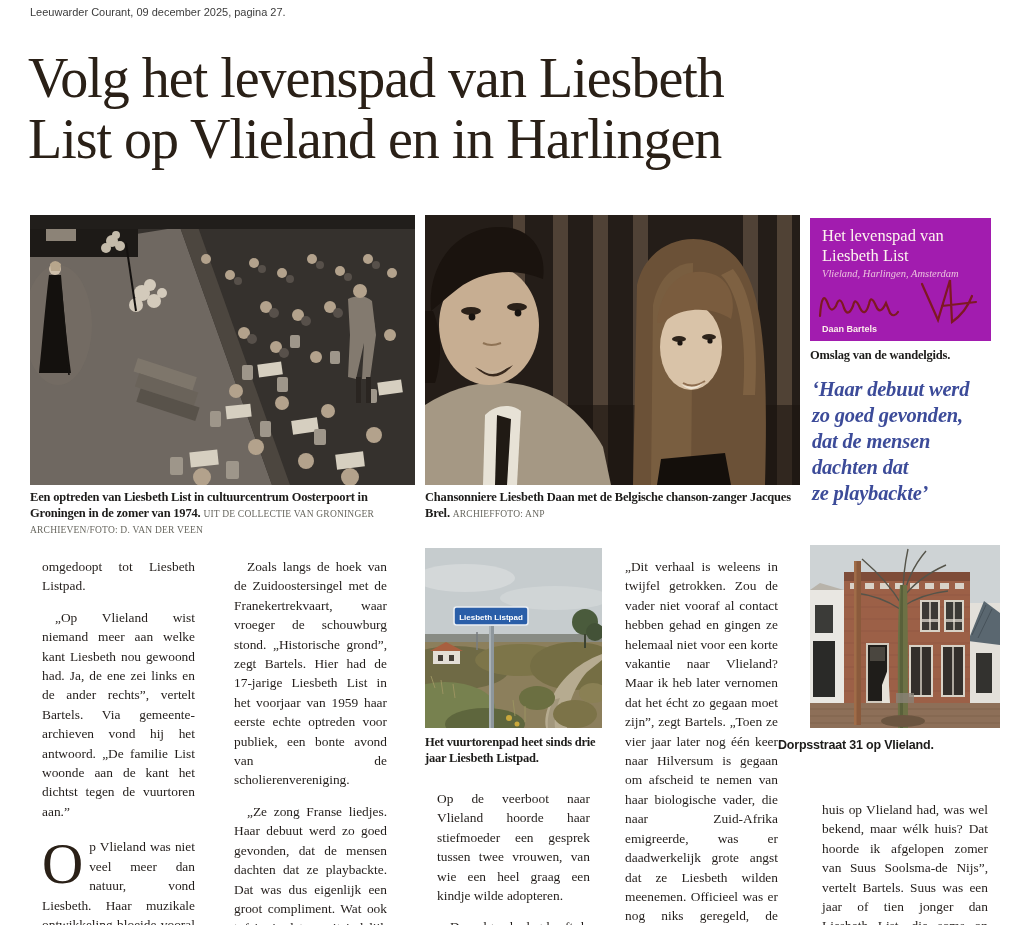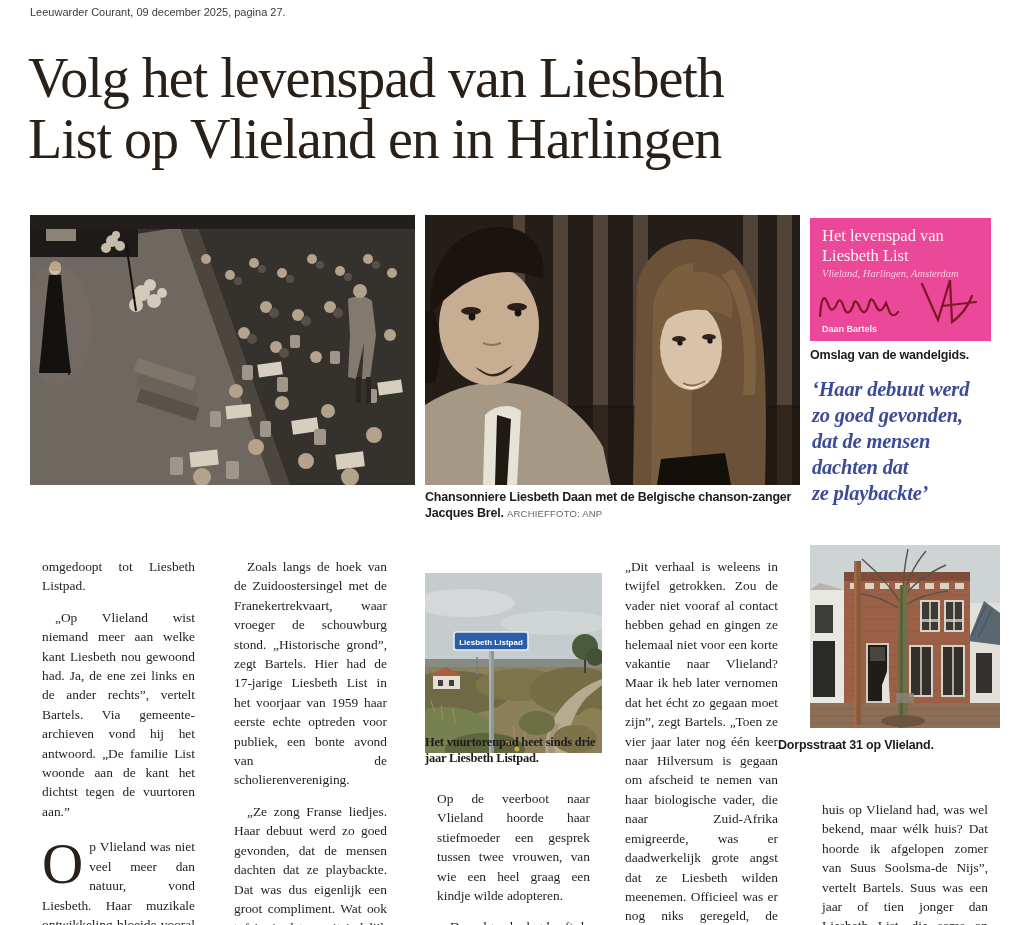--- a/index.html
+++ b/index.html
@@ -5,21 +5,21 @@
   html,body{margin:0;padding:0;background:#ffffff;}
   .page{position:relative;width:1024px;height:925px;background:#ffffff;overflow:hidden;
         font-family:"Liberation Serif",serif;color:#221d1a;}
   .meta-line{position:absolute;left:30px;top:6px;font-family:"Liberation Sans",sans-serif;
         font-size:11px;color:#3c3c3c;}
   .headline{position:absolute;left:28px;top:48px;width:970px;
         font-family:"Liberation Serif",serif;font-size:56px;line-height:61px;
         letter-spacing:-1px;color:#2a2017;white-space:pre-line;font-weight:500;}
   .photo{position:absolute;overflow:hidden;background:#555;}
   .photo svg{display:block;}
-  .caption{position:absolute;font-family:Liberation Sans, sans-serif;font-size:12.5px;
+  .caption{position:absolute;font-family:Liberation Serif, serif;font-size:12.5px;
         line-height:15.5px;color:#1d1c1a;letter-spacing:-0.2px;}
   .caption b{font-weight:bold;}
   .credit{font-weight:normal;font-size:9.5px;color:#68675f;letter-spacing:0.2px;}
   .cover{position:absolute;left:810px;top:218px;width:181px;height:123px;padding:0;}
   .cover-inner{position:relative;width:100%;height:100%;}
   .cover-title{position:absolute;left:12px;top:8px;font-family:"Liberation Serif",serif;
         font-size:16.5px;line-height:20px;color:#fdf4ef;white-space:pre-line;}
   .cover-sub{position:absolute;left:12px;top:50px;font-family:"Liberation Serif",serif;
         font-style:italic;font-size:10.5px;color:rgba(255,238,234,0.78);}
   .cover-author{position:absolute;left:12px;bottom:7px;font-family:"Liberation Sans",sans-serif;
@@ -186,61 +186,65 @@
       <circle cx="255" cy="128" r="2.6" fill="#1b1511"></circle>
         <circle cx="285" cy="126" r="2.6" fill="#1b1511"></circle>
       <path d="M258,168 Q268,174 280,166" stroke="#8f6e50" stroke-width="2" fill="none"></path>
       <path d="M256,169 Q268,176 279,167 Q268,180 256,169 Z" fill="#f0e6d6"></path>
       <path d="M236,244 L300,238 L306,270 L232,270 Z" fill="#140f0b"></path>
       <path d="M296,60 C316,80 322,130 318,180 L330,180 C334,120 326,76 308,54 Z" fill="#8a6c4a" opacity="0.6"></path>
     </svg>
   </div>
 
   <div class="cover">
-    <div class="cover-inner" style="background:#ec4899;width:181px;height:123px;position:relative;">
+    <div class="cover-inner" style="background:#a21caf;width:181px;height:123px;position:relative;">
       <div class="cover-title">Het levenspad van
 Liesbeth List</div>
       <div class="cover-sub">Vlieland, Harlingen, Amsterdam</div>
       <svg class="cover-sig" width="172" height="52" viewBox="0 0 172 52">
         <path d="M6,40 Q8,12 14,28 Q17,38 22,30 Q26,18 30,32 Q34,42 39,30 Q41,20 46,32 Q51,42 55,28 Q57,18 62,30 Q66,40 72,27 L76,37 Q80,42 84,36" fill="none" stroke="#7e1822" stroke-width="2.2" stroke-linecap="round"></path>
         <path d="M108,8 L124,44 L136,4 L138,46 Q152,36 158,20 M128,30 L162,26" fill="none" stroke="#7e1822" stroke-width="2.2" stroke-linecap="round"></path>
       </svg>
       <div class="cover-author">Daan Bartels</div>
     </div>
   </div>
   <div class="caption" style="left:810px;top:348px;width:190px;">
     <b>Omslag van de wandelgids.</b>
   </div>
 
   <div class="pullquote">‘Haar debuut werd
 zo goed gevonden,
 dat de mensen
 dachten dat
 ze playbackte’</div>
 
+  <div class="caption" style="left:30px;top:490px;width:388px;">
+    <b>Een optreden van Liesbeth List in cultuurcentrum Oosterpoort in Groningen in de zomer van 1974.</b>
+    <span class="credit">UIT DE COLLECTIE VAN GRONINGER ARCHIEVEN/FOTO: D. VAN DER VEEN</span>
+  </div>
   <div class="caption" style="left:425px;top:490px;width:378px;">
     <b>Chansonniere Liesbeth Daan met de Belgische chanson-zanger Jacques Brel.</b>
     <span class="credit">ARCHIEFFOTO: ANP</span>
   </div>
 
   <div class="col" style="left:30px;width:177px;">
     <p class="noindent">omgedoopt tot Liesbeth Listpad.</p>
     <p>„Op Vlieland wist niemand meer aan welke kant Liesbeth nou gewoond had. Ja, de ene zei links en de ander rechts”, vertelt Bartels. Via gemeente-archieven vond hij het antwoord. „De familie List woonde aan de kant het dichtst tegen de vuurtoren aan.”</p>
     <p class="dcpar">
       <span class="dropcap">O</span><span>p Vlieland was niet veel meer dan natuur, vond Liesbeth. Haar muzikale ontwikkeling bloeide vooral op in Harlingen, waar ze de hbs doorliep. Met de slagerszonen Zeger en Pim Davidzon oefende ze in een ruimte achter de slagerij in de Voorstraat. In Harlingen voert de 4 kilometer lange wandelroute langs dit soort adressen.</span>
     </p>
   </div>
 
   <div class="col" style="left:222px;width:177px;">
     <p class="noindent" style="text-indent:13px;">Zoals langs de hoek van de Zuidoostersingel met de Franekertrekvaart, waar vroeger de schouwburg stond. „Historische grond”, zegt Bartels. Hier had de 17-jarige Liesbeth List in het voorjaar van 1959 haar eerste echte optreden voor publiek, een bonte avond van de scholierenvereniging.</p>
     <p>„Ze zong Franse liedjes. Haar debuut werd zo goed gevonden, dat de mensen dachten dat ze playbackte. Dat was dus eigenlijk een groot compliment. Wat ook tof is, is dat ze uiteindelijk nooit iets anders is gaan doen”, vertelt Bartels, die erop wijst dat het appartementencomplex dat er nu staat zo gebouwd en verlicht is, dat het nog altijd de sfeer ademt van de oude schouwburg. „Dat vind ik het allerleukste op de route.”</p>
 
   </div>
 
-  <div class="photo" style="left:425px;top:573px;width:177px;height:180px;">
+  <div class="photo" style="left:425px;top:548px;width:177px;height:180px;">
     <svg width="177" height="180" viewBox="0 0 177 180">
       <rect width="177" height="180" fill="#c6ccce"></rect>
       <ellipse cx="40" cy="30" rx="50" ry="14" fill="#d4d8d9"></ellipse>
       <ellipse cx="130" cy="50" rx="55" ry="12" fill="#d0d5d6"></ellipse>
       <rect x="0" y="86" width="177" height="10" fill="#67685c" opacity="0.65"></rect>
       <rect x="0" y="94" width="177" height="86" fill="#8c7f5c"></rect>
       <ellipse cx="30" cy="120" rx="55" ry="22" fill="#6f6a45"></ellipse>
       <ellipse cx="95" cy="112" rx="45" ry="16" fill="#7d7549"></ellipse>
       <ellipse cx="150" cy="118" rx="45" ry="24" fill="#756e44"></ellipse>
       <ellipse cx="20" cy="160" rx="50" ry="26" fill="#77814f"></ellipse>

